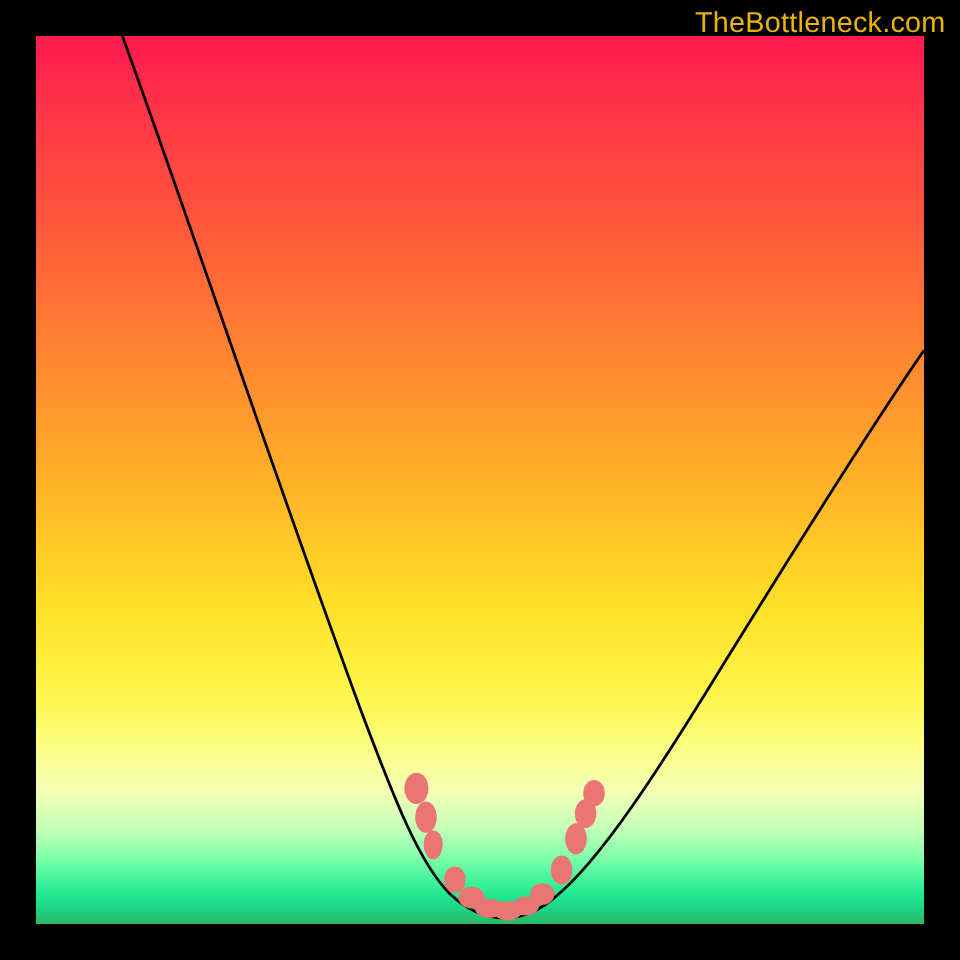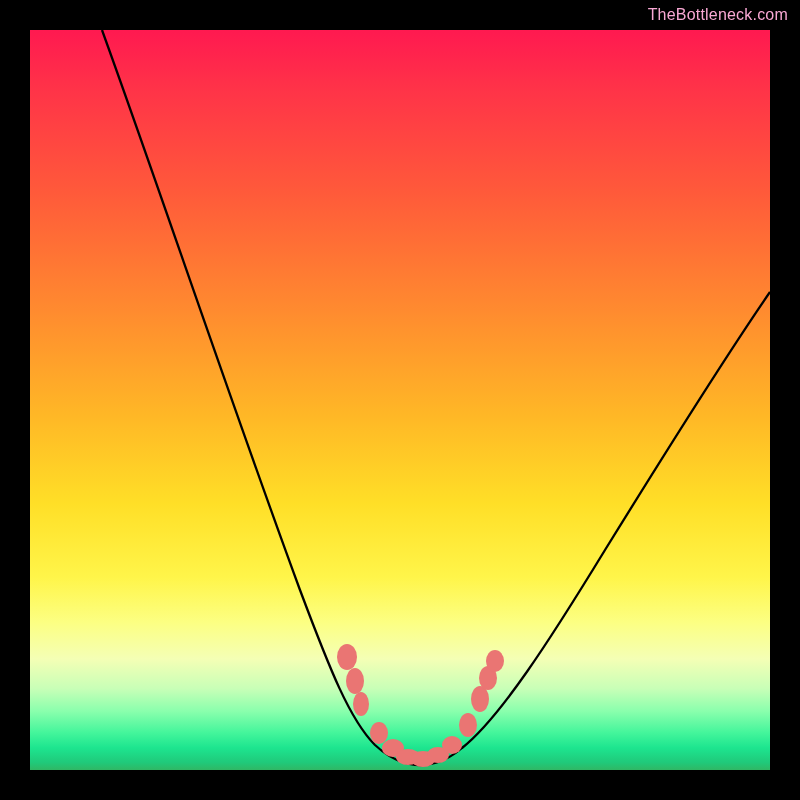--- a/index.html
+++ b/index.html
@@ -40,22 +40,22 @@
       #8bffad 92%,
       #43f59b 95%,
       #1de58f 97%,
       #20c97a 99%,
       #30b764 100%);
   }
   .watermark {
     position: absolute;
     top: 6px;
     right: 12px;
-    color: #f9a8d4;
-    font-size: 16px;
+    color: #eab308;
+    font-size: 24px;
     letter-spacing: 0.2px;
     font-weight: 400;
   }
   svg.curve {
     position: absolute;
     left: 0;
     top: 0;
     width: 740px;
     height: 740px;
   }

